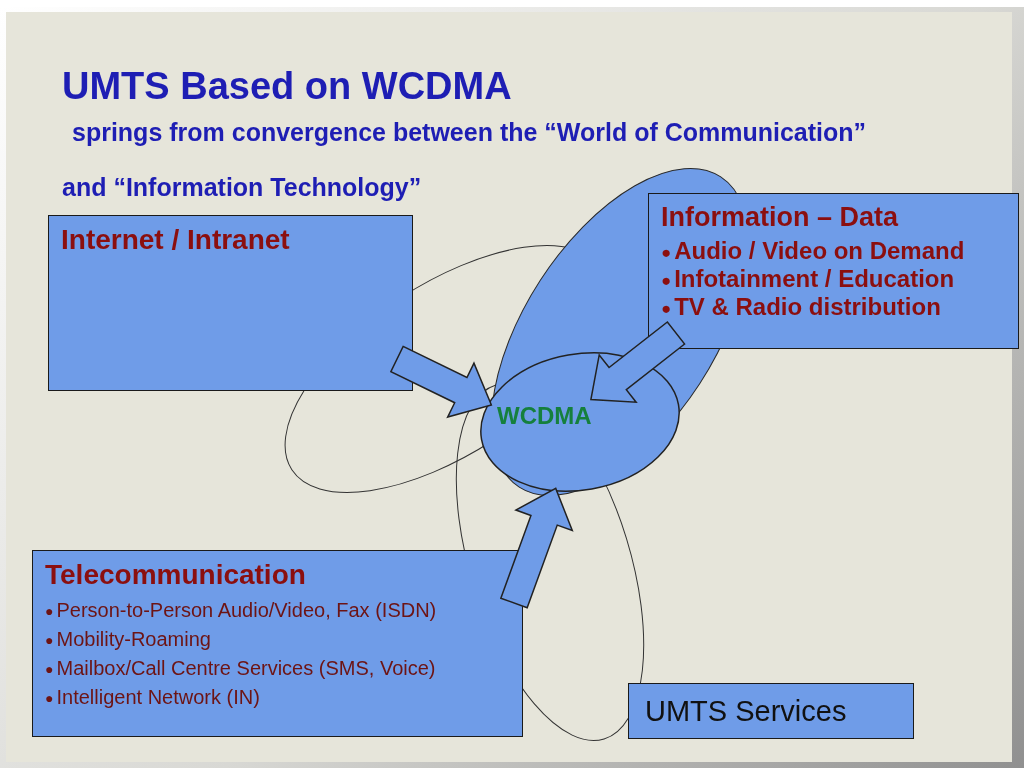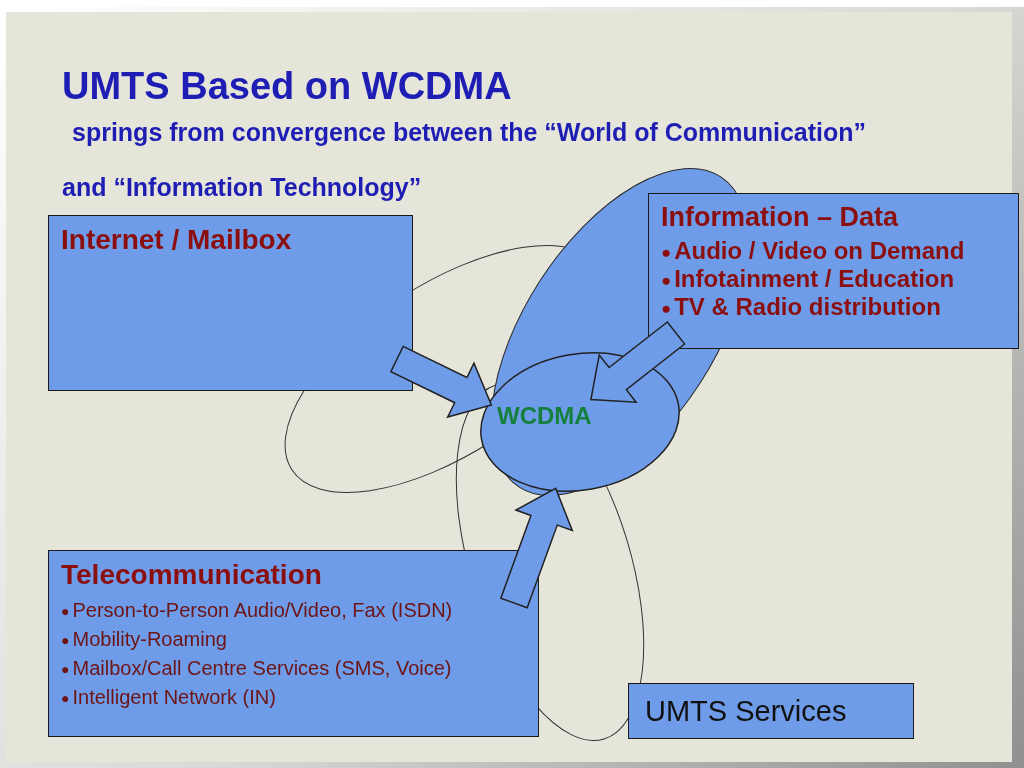--- a/index.html
+++ b/index.html
@@ -30,21 +30,21 @@
   }
   .box h2 { margin:0 0 5px 0; font-size:28px; font-weight:bold; color:#8b0f0f; }
   .box ul { margin:0; padding:0; list-style:none; }
   .box li { color:#8b0f0f; font-weight:bold; font-size:20px; line-height:27px; white-space:nowrap; }
   .box li::before { content:"●"; font-size:0.7em; margin-right:3px; vertical-align:1px; }
 
   .box-internet { left:42px; top:203px; width:365px; height:176px; }
   .box-info     { left:642px; top:181px; width:371px; height:156px; }
   .box-info h2  { font-size:27px; }
   .box-info li  { font-size:24px; line-height:26px; }
-  .box-telecom  { left:42px; top:538px; width:491px; height:187px; }
+  .box-telecom  { left:26px; top:538px; width:491px; height:187px; }
   .box-telecom li { font-weight:normal; color:#6d1414; font-size:20px; line-height:28px; }
   .box-umts {
     left:622px; top:671px; width:286px; height:56px;
     display:flex; align-items:center; padding:0 0 0 16px;
   }
   .box-umts span { font-size:29px; color:#111111; }
 
   .wcdma {
     position:absolute; left:491px; top:390px; z-index:4;
     font-size:24px; font-weight:bold; color:#15803d;
@@ -61,21 +61,21 @@
       <ellipse cx="544" cy="550" rx="185" ry="80" transform="rotate(73 544 550)" fill="none" stroke="#333333" stroke-width="1"></ellipse>
       <ellipse cx="614" cy="320" rx="185" ry="95" transform="rotate(-57 614 320)" fill="#6f9ce8" stroke="#2a2a2a" stroke-width="1"></ellipse>
       <ellipse cx="574" cy="410" rx="100" ry="68" transform="rotate(-10 574 410)" fill="#6f9ce8" stroke="#222222" stroke-width="1.5"></ellipse>
     </svg>
 
     <h1 class="title">UMTS Based on WCDMA</h1>
     <div class="sub sub1">springs from convergence between the “World of Communication”</div>
     <div class="sub sub2">and “Information Technology”</div>
 
     <div class="box box-internet">
-      <h2>Internet / Mailbox</h2>
+      <h2>Internet / Intranet</h2>
     </div>
 
     <div class="box box-info">
       <h2>Information – Data</h2>
       <ul>
           <li>Audio / Video on Demand</li>
           <li>Infotainment / Education</li>
           <li>TV &amp; Radio distribution</li>
         </ul>
     </div>

